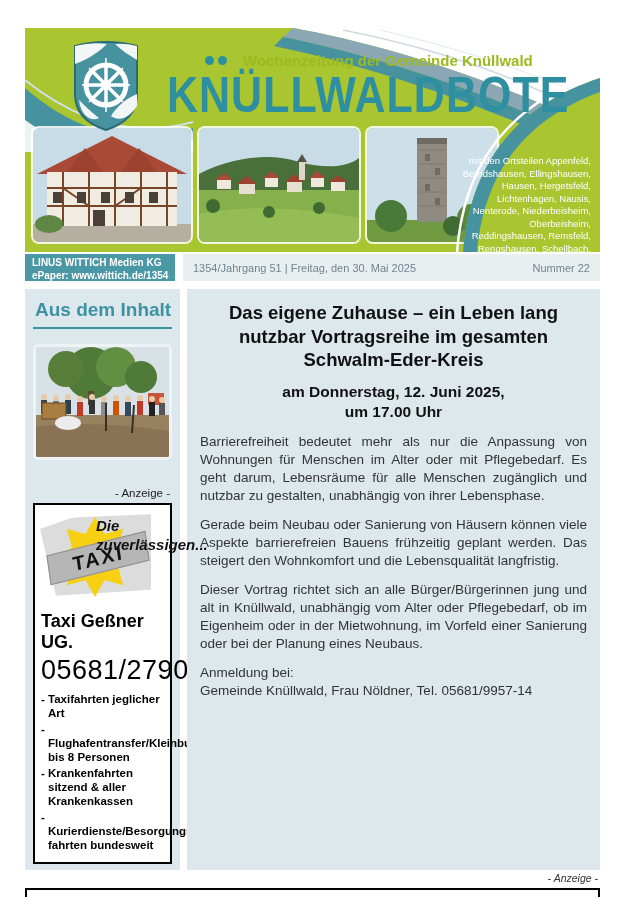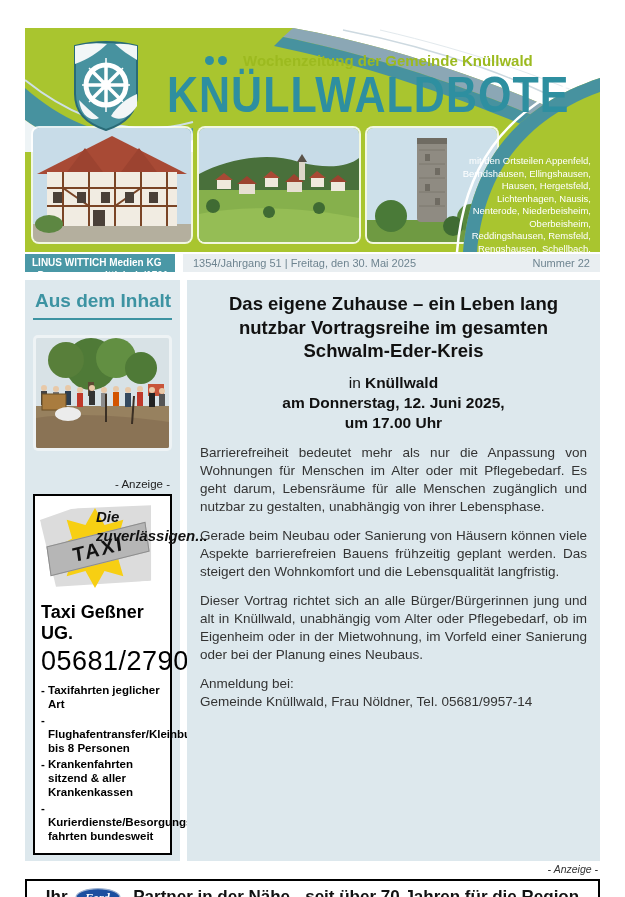--- a/index.html
+++ b/index.html
@@ -18,21 +18,21 @@
   .photos{position:absolute;left:0;top:100px;z-index:2;width:575px;height:114px;}
   .ph{position:absolute;top:0;height:114px;border-radius:6px;overflow:hidden;box-shadow:0 0 0 2px rgba(255,255,255,.85);}
   .ph1{left:8px;width:158px;}
   .ph2{left:174px;width:160px;}
   .ph3{left:342px;width:130px;}
   .masthead svg.overlay{position:absolute;left:0;top:0;z-index:3;pointer-events:none;}
   .ortsteile{position:absolute;right:9px;top:127px;width:138px;z-index:4;text-align:right;
              color:#ffffff;font-size:9.5px;line-height:1.32;font-weight:500;}
 
   
-  .infobar{display:flex;margin-top:2px;height:18px;gap:8px;}
+  .infobar{display:flex;margin-top:2px;height:27px;gap:8px;}
   .pubbox{width:150px;background:#4a98a6;color:#ffffff;font-weight:bold;font-size:10px;
           line-height:1.25;padding:3px 0 0 7px;box-sizing:border-box;}
   .issuebar{flex:1;background:#e9eef1;color:#6e8490;font-size:11px;display:flex;
             align-items:center;justify-content:space-between;padding:0 10px;}
 
   
   .cols{display:flex;gap:7px;margin-top:8px;align-items:stretch;}
   .leftcol{width:155px;background:#dde8ed;box-sizing:border-box;padding:8px 8px 6px 8px;}
   .rightcol{width:413px;background:#dde8ed;box-sizing:border-box;padding:8px 13px 6px 13px;}
 
@@ -213,21 +213,21 @@
       <span class="tagline">Wochenzeitung der Gemeinde Knüllwald</span>
     </div>
     <div class="paper-title">KNÜLLWALDBOTE</div>
 
     <div class="ortsteile">mit den Ortsteilen Appenfeld, Berndshausen, Ellingshausen, Hausen, Hergetsfeld, Lichtenhagen, Nausis, Nenterode, Niederbeisheim, Oberbeisheim, Reddingshausen, Remsfeld, Rengshausen, Schellbach, Völkershain und Wallenstein.</div>
   </div>
 
   <div class="infobar">
     <div class="pubbox">
       <div>LINUS WITTICH Medien KG</div>
-      <div>ePaper: www.wittich.de/1701</div>
+      <div>ePaper: www.wittich.de/1354</div>
     </div>
     <div class="issuebar">
       <span>1354/Jahrgang 51  |  Freitag, den 30. Mai 2025</span>
       <span>Nummer 22</span>
     </div>
   </div>
 
   <div class="cols">
 
     <div class="leftcol">
@@ -311,23 +311,20 @@
           <div class="taxi-svc">- Taxifahrten jeglicher Art</div>
           <div class="taxi-svc">- Flughafentransfer/Kleinbus bis 8 Personen</div>
           <div class="taxi-svc">- Krankenfahrten sitzend &amp; aller Krankenkassen</div>
           <div class="taxi-svc">- Kurierdienste/Besorgungs-fahrten bundesweit</div>
         </div>
       </div>
     </div>
 
     <div class="rightcol">
       <div class="headline">Das eigene Zuhause – ein Leben lang nutzbar Vortragsreihe im gesamten Schwalm-Eder-Kreis</div>
-      <div class="sub">
-        <span class="venue-prefix">in</span><b>Knüllwald</b>
-      </div>
       <div class="sub"><b>am Donnerstag, 12. Juni 2025,</b></div>
       <div class="sub"><b>um 17.00 Uhr</b></div>
 
       <p class="para">Barrierefreiheit bedeutet mehr als nur die Anpassung von Wohnungen für Menschen im Alter oder mit Pflegebedarf. Es geht darum, Lebensräume für alle Menschen zugänglich und nutzbar zu gestalten, unabhängig von ihrer Lebensphase.</p>
       <p class="para">Gerade beim Neubau oder Sanierung von Häusern können viele Aspekte barrierefreien Bauens frühzeitig geplant werden. Das steigert den Wohnkomfort und die Lebensqualität langfristig.</p>
       <p class="para">Dieser Vortrag richtet sich an alle Bürger/Bürgerinnen jung und alt in Knüllwald, unabhängig vom Alter oder Pflegebedarf, ob im Eigenheim oder in der Mietwohnung, im Vorfeld einer Sanierung oder bei der Planung eines Neubaus.</p>
 
       <div class="contact">
         <div>Anmeldung bei:</div>
         <div>Gemeinde Knüllwald, Frau Nöldner, Tel. 05681/9957-14</div>

